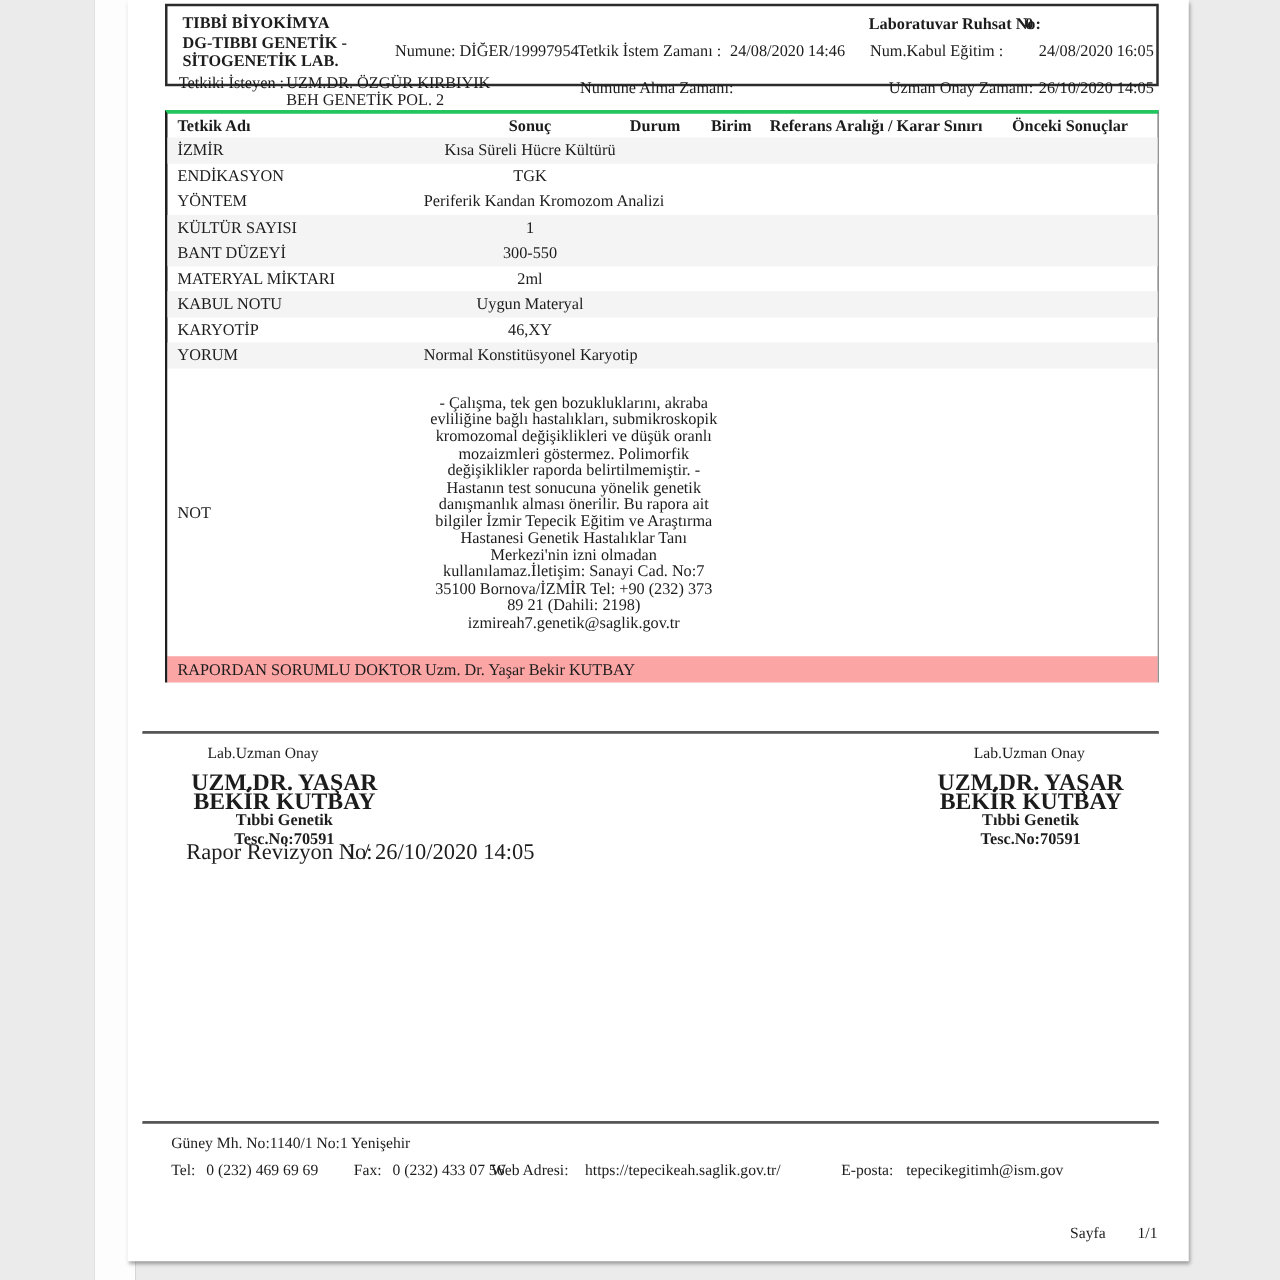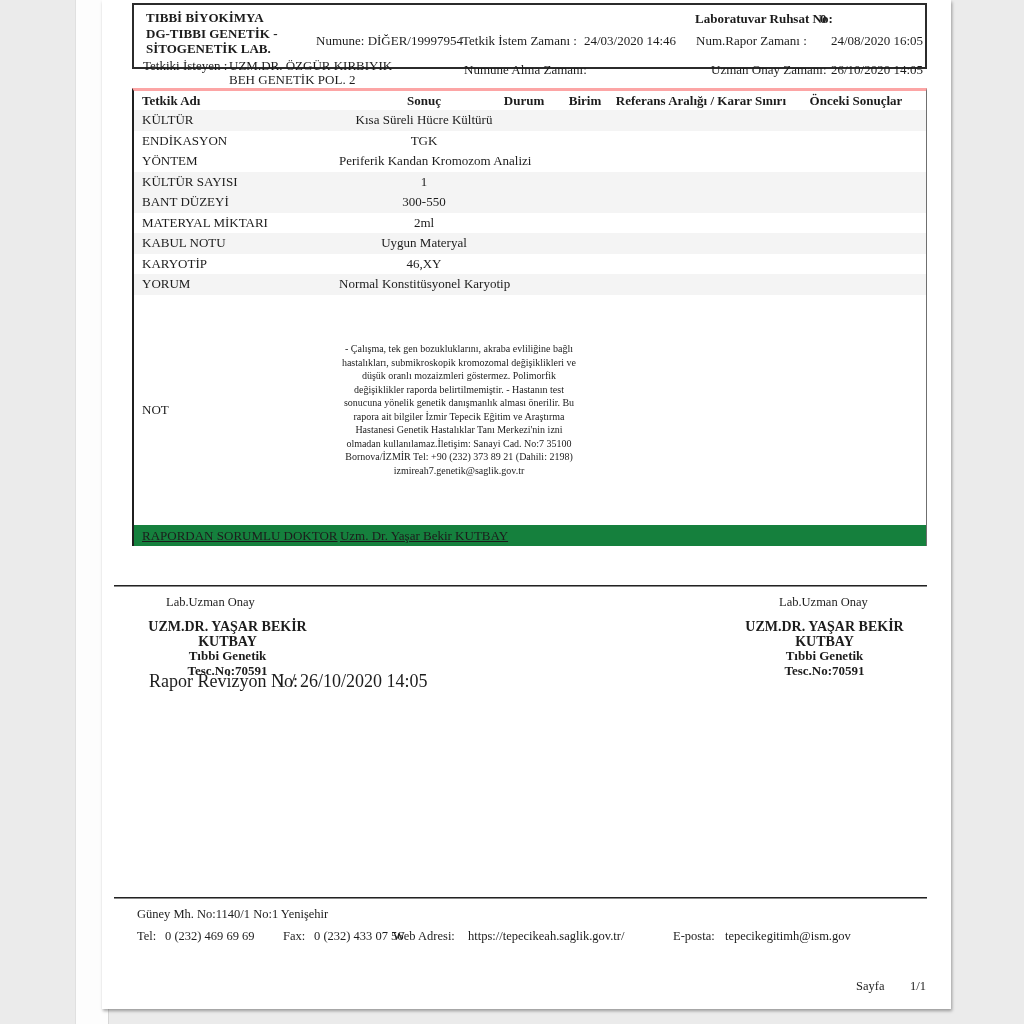--- a/index.html
+++ b/index.html
@@ -38,59 +38,59 @@
   .alma-label  { left: 330px; top: 57px; }
   .ruhsat-label { left: 561px; top: 6px; font-weight: bold; }
   .ruhsat-value { left: 686px; top: 6px; font-weight: bold; }
   .kabul-label { left: 562px; top: 28px; }
   .kabul-value { left: 697px; top: 28px; }
   .onay-label  { left: 577px; top: 57px; }
   .onay-value  { left: 697px; top: 57px; }
   
   .results {
     position: absolute; left: 30px; top: 88px; width: 795px;
-    border-top: 3px solid #fca5a5;
+    border-top: 3px solid #22c55e;
     border-left: 2px solid #1f1f1f;
     border-right: 1px solid #6f6f6f;
     font-size: 13px;
   }
   .thead { position: relative; height: 19px; font-weight: bold; }
   .thead span { position: absolute; top: 2px; white-space: nowrap; }
   .th1 { left: 8px; }
   .th2 { left: 205px; width: 170px; text-align: center; }
   .th3 { left: 350px; width: 80px;  text-align: center; }
   .th4 { left: 411px; width: 80px;  text-align: center; }
   .th5 { left: 452px; width: 200px; text-align: right; }
   .th6 { left: 622px; width: 200px; text-align: center; }
   .row { display: flex; height: 20.5px; align-items: center; }
   .row.shade { background: #f4f4f4; }
   .c-name  { width: 205px; padding-left: 8px; white-space: nowrap; }
   .c-value { width: 170px; text-align: center; white-space: nowrap; }
   .row-not { height: 230.5px; align-items: center; background: #ffffff; }
   .row-not .c-value {
     width: 236px; margin-left: 2px; white-space: normal;
-    font-size: 10px; line-height: 13.55px; text-align: center;
-  }
-  .row-doctor { height: 21px; background: #15803d; text-decoration: underline; }
+    font-size: 13px; line-height: 13.55px; text-align: center;
+  }
+  .row-doctor { height: 21px; background: #fca5a5; }
   
   .hr-thick {
     position: absolute; left: 12px; width: 813px; height: 2px;
     background: #222; border-bottom: 1px solid #888;
   }
   .hr-mid { top: 585px; }
   .hr-foot { top: 897px; }
   
   .small { font-size: 12.5px; }
   .lab-onay { position: absolute; top: 595px; white-space: nowrap; }
   .lab-onay.left  { left: 64px; }
   .lab-onay.right { left: 677px; }
   .sig { position: absolute; top: 620px; text-align: center; font-weight: bold; line-height: 14.5px; font-size: 13px; }
   .sig.left  { left: 28px;  width: 195px; }
   .sig.right { left: 620px; width: 205px; }
-  .sig .sig-name { font-size: 14px; }
+  .sig .sig-name { font-size: 19px; }
   .revision { position: absolute; top: 671px; left: 47px; font-size: 18px; white-space: nowrap; }
   .revision .rev-value { position: absolute; left: 128px; top: 0; }
   
   .footer span { position: absolute; white-space: nowrap; font-size: 12.5px; }
   .addr { left: 35px; top: 907px; }
   .tel-label { left: 35px;  top: 929px; }
   .tel-value { left: 63px;  top: 929px; }
   .fax-label { left: 181px; top: 929px; }
   .fax-value { left: 212px; top: 929px; }
   .web-label { left: 291px; top: 929px; }
@@ -109,42 +109,42 @@
 
   <div class="header-box">
     <span class="dept1">TIBBİ BİYOKİMYA</span>
     <span class="dept2">DG-TIBBI GENETİK -</span>
     <span class="dept3">SİTOGENETİK LAB.</span>
     <span class="req-label">Tetkiki İsteyen :</span>
     <span class="req-v1">UZM.DR. ÖZGÜR KIRBIYIK</span>
     <span class="req-v2">BEH GENETİK POL. 2</span>
     <span class="numune">Numune: DİĞER/19997954</span>
     <span class="istem-label">Tetkik İstem Zamanı :</span>
-    <span class="istem-value">24/03/2020 14:46</span>
+    <span class="istem-value">24/08/2020 14:46</span>
     <span class="alma-label">Numune Alma Zamanı:</span>
     <span class="ruhsat-label">Laboratuvar Ruhsat No:</span>
     <span class="ruhsat-value">0</span>
-    <span class="kabul-label">Num.Rapor Zamanı :</span>
+    <span class="kabul-label">Num.Kabul Eğitim :</span>
     <span class="kabul-value">24/08/2020 16:05</span>
     <span class="onay-label">Uzman Onay Zamanı:</span>
     <span class="onay-value">26/10/2020 14:05</span>
   </div>
 
   <div class="results">
     <div class="thead">
       <span class="th1">Tetkik Adı</span>
       <span class="th2">Sonuç</span>
       <span class="th3">Durum</span>
       <span class="th4">Birim</span>
       <span class="th5">Referans Aralığı / Karar Sınırı</span>
       <span class="th6">Önceki Sonuçlar</span>
     </div>
 
     <div class="row shade">
-      <span class="c-name">KÜLTÜR</span>
+      <span class="c-name">İZMİR</span>
       <span class="c-value">Kısa Süreli Hücre Kültürü</span>
     </div>
     <div class="row">
       <span class="c-name">ENDİKASYON</span>
       <span class="c-value">TGK</span>
     </div>
     <div class="row">
       <span class="c-name">YÖNTEM</span>
       <span class="c-value">Periferik Kandan Kromozom Analizi</span>
     </div>

